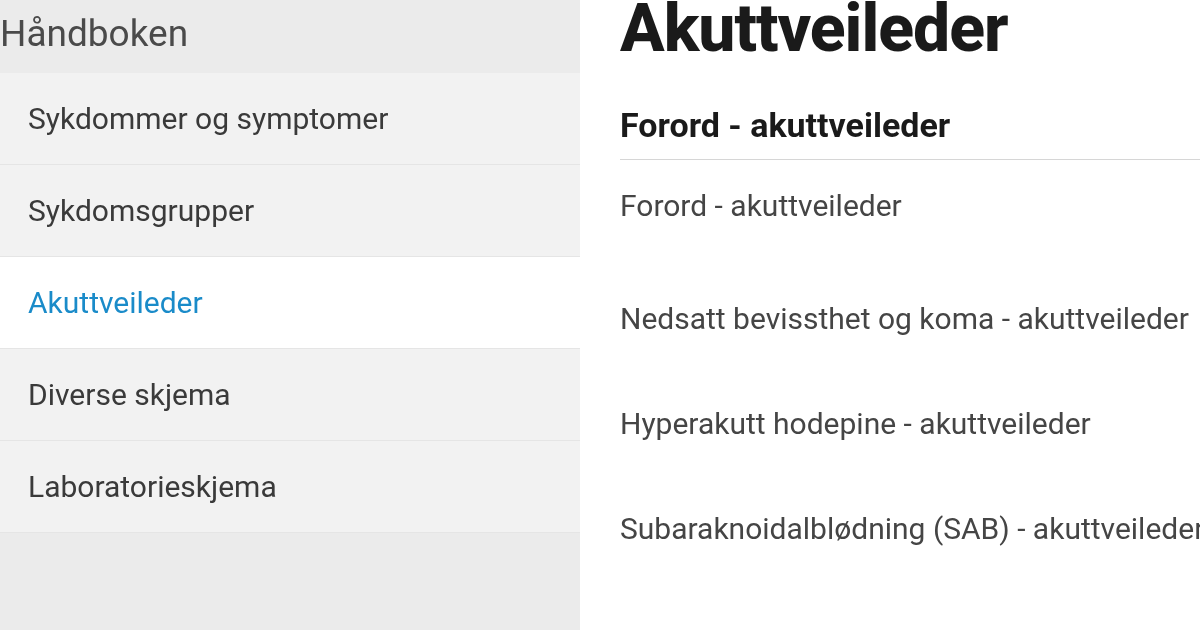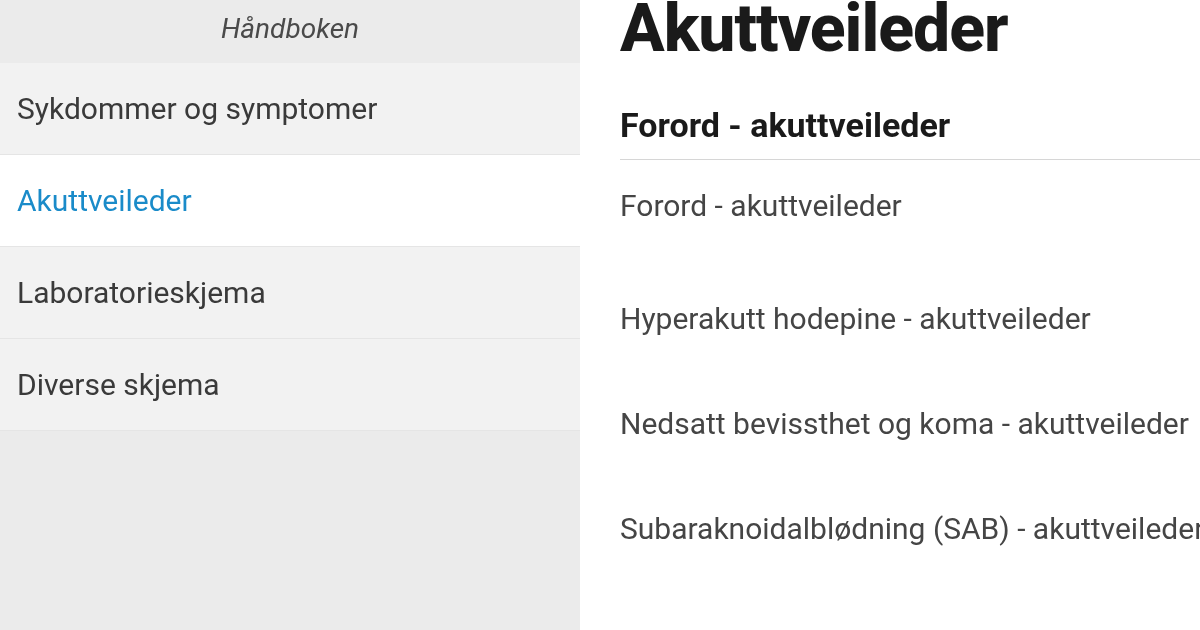--- a/index.html
+++ b/index.html
@@ -16,29 +16,27 @@
       background: #ffffff;
       color: #2b2b2b;
     }
     .sidebar {
       width: 580px;
       background: #ebebeb;
       display: flex;
       flex-direction: column;
     }
     .sidebar-header {
-      text-align: center;
       padding: 12px 0 18px 0;
-      font-size: 28px;
+      font-size: 37px;
       color: #4a4a4a;
       font-weight: 400;
-      font-style: italic;
     }
     .sidebar-item {
-      padding: 28px 17px;
+      padding: 28px 28px;
       font-size: 30px;
       color: #3a3a3a;
       font-weight: 400;
       cursor: pointer;
       background: #f2f2f2;
       border-bottom: 1px solid #e5e5e5;
     }
     .sidebar-item.active {
       background: #ffffff;
       color: #1a8bc9;
@@ -79,33 +77,34 @@
     .article-list .article-link {
       margin-bottom: 40px;
     }
   </style>
 </head>
 <body>
 
 <nav class="sidebar">
   <div class="sidebar-header">Håndboken</div>
   <div class="sidebar-item">Sykdommer og symptomer</div>
+  <div class="sidebar-item">Sykdomsgrupper</div>
   <div class="sidebar-item active">Akuttveileder</div>
+  <div class="sidebar-item">Diverse skjema</div>
   <div class="sidebar-item">Laboratorieskjema</div>
-  <div class="sidebar-item">Diverse skjema</div>
 </nav>
 
 <main class="main">
   <h1 class="page-title">Akuttveileder</h1>
 
   <div class="section-block">
     <h2 class="section-heading">Forord - akuttveileder</h2>
     <div class="article-link">Forord - akuttveileder</div>
   </div>
 
   <div class="section-block">
     <div class="article-list">
+      <div class="article-link">Nedsatt bevissthet og koma - akuttveileder</div>
       <div class="article-link">Hyperakutt hodepine - akuttveileder</div>
-      <div class="article-link">Nedsatt bevissthet og koma - akuttveileder</div>
       <div class="article-link">Subaraknoidalblødning (SAB) - akuttveileder</div>
     </div>
   </div>
 </main>
 
 </body></html>

